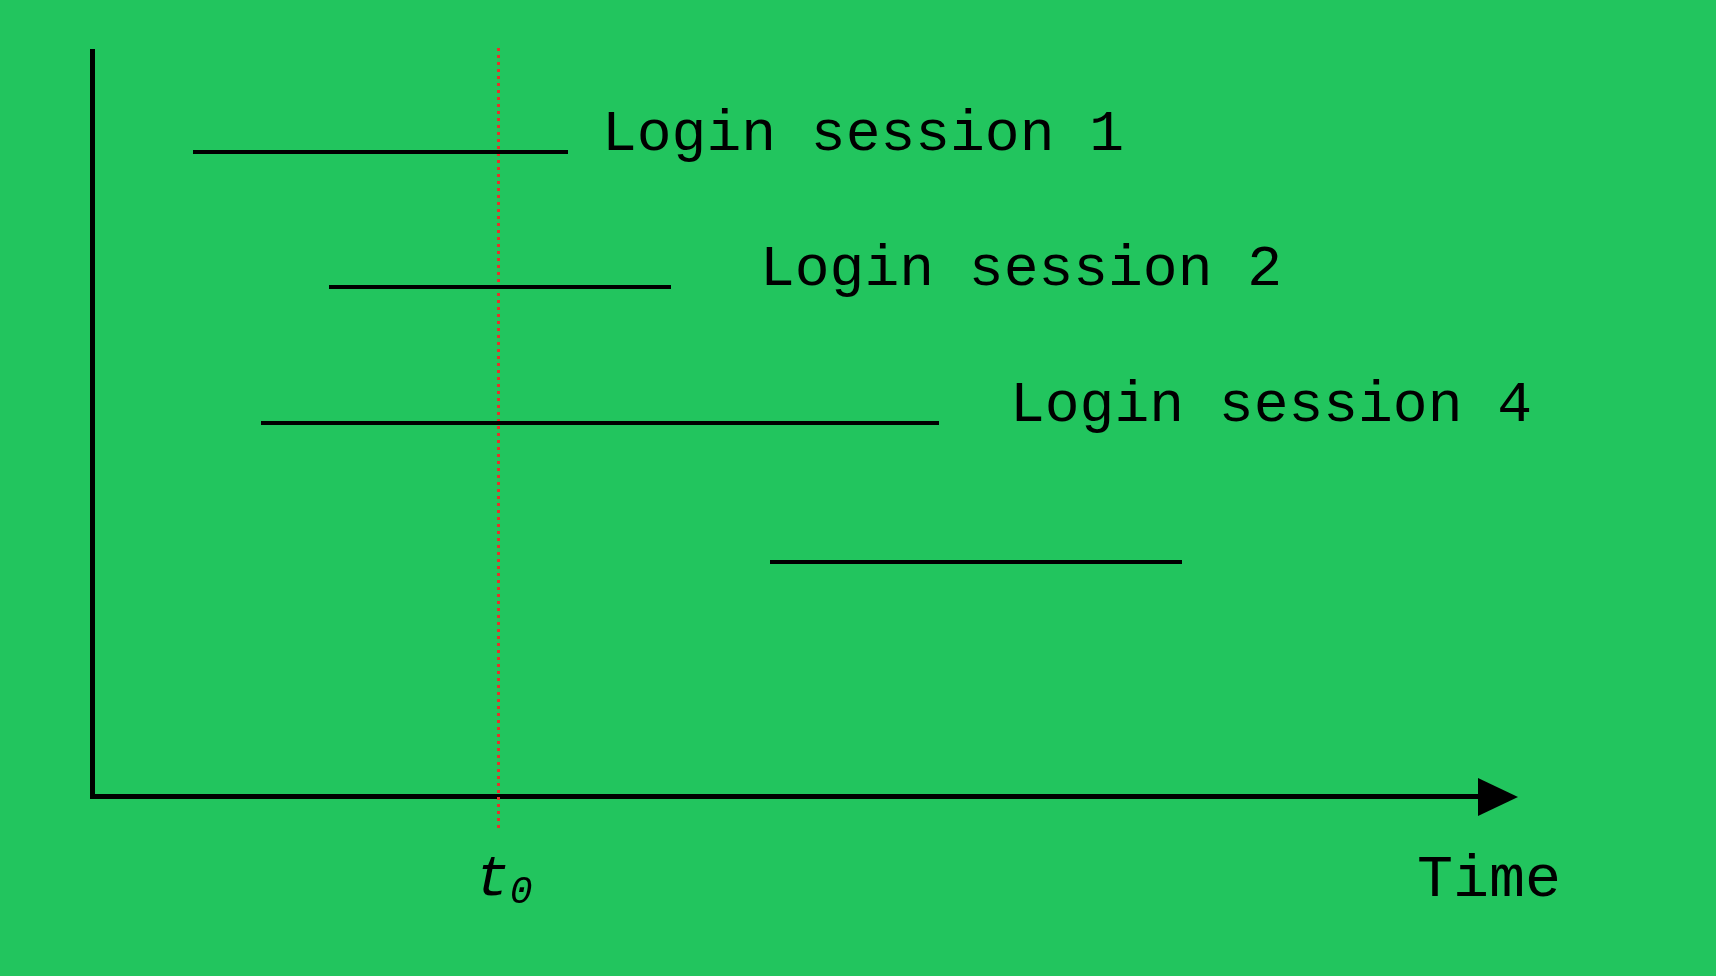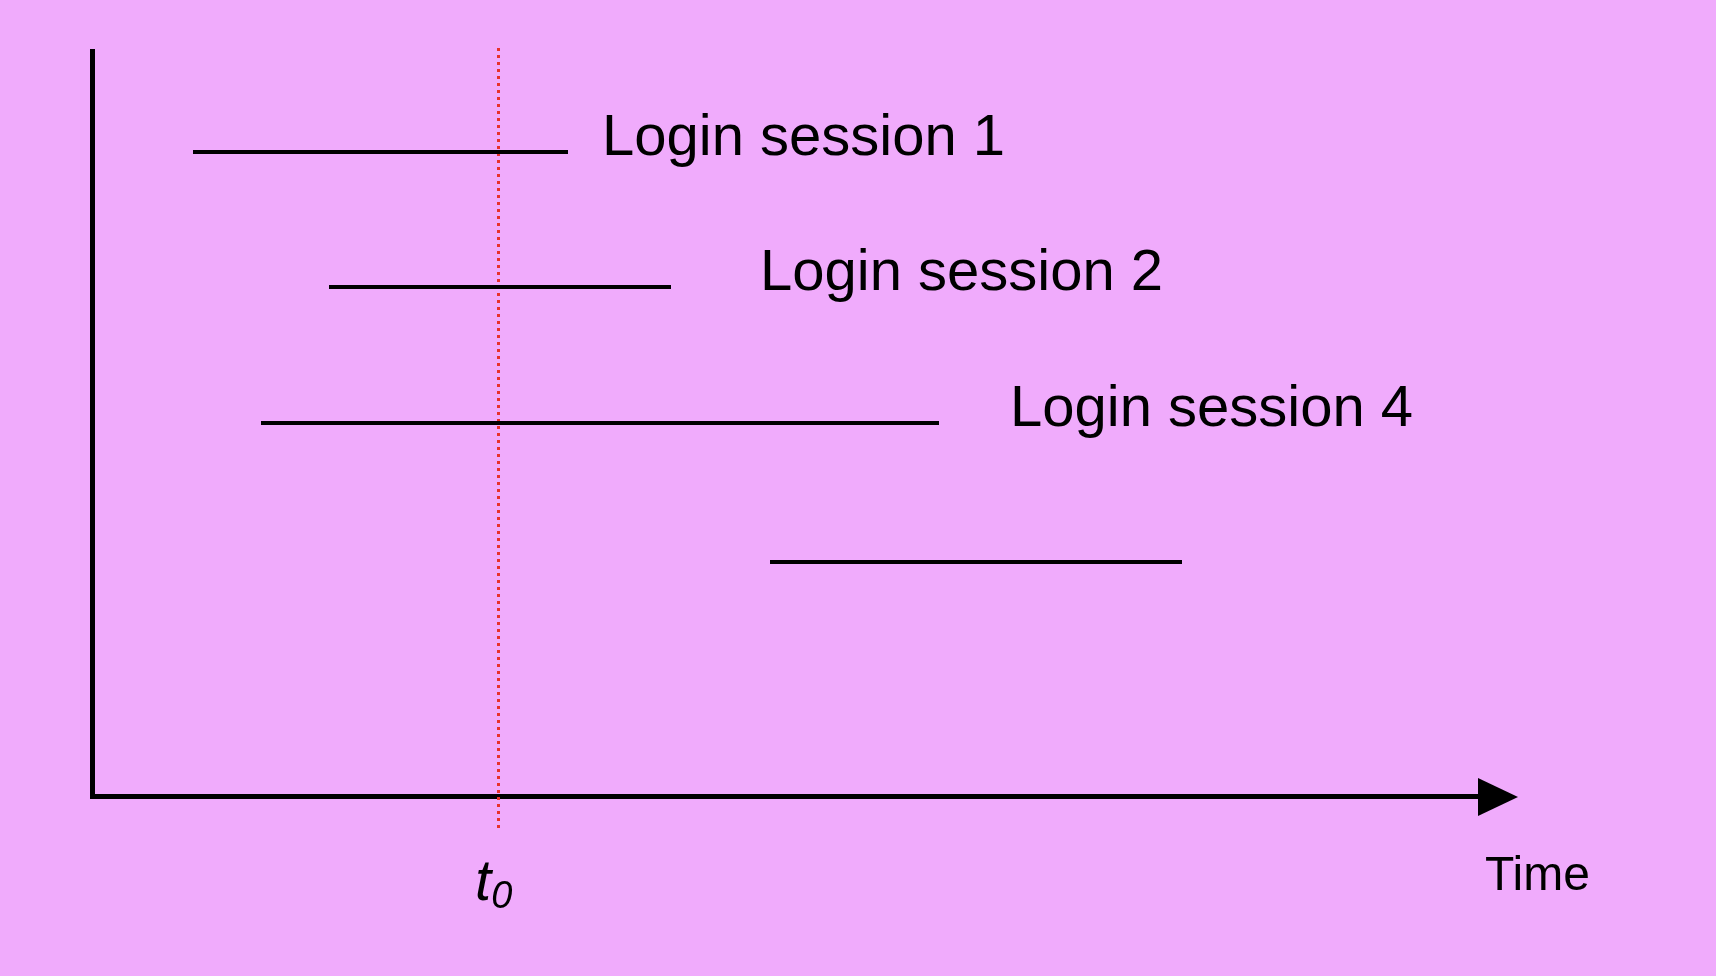--- a/index.html
+++ b/index.html
@@ -4,23 +4,23 @@
 <style>
   html, body {
     margin: 0;
     padding: 0;
     background: #ffffff;
   }
   .canvas {
     position: relative;
     width: 1716px;
     height: 976px;
-    background: #f0abfc;
+    background: #22c55e;
     overflow: hidden;
-    font-family: Liberation Sans, sans-serif;
+    font-family: Liberation Mono, monospace;
     color: #000000;
   }
   
   .y-axis {
     position: absolute;
     left: 90px;
     top: 49px;
     width: 5px;
     height: 750px;
     background: #000000;
@@ -85,23 +85,23 @@
     line-height: 1;
     font-style: italic;
   }
   .t0-label sub {
     font-size: 38px;
     line-height: 0;
     vertical-align: -0.22em;
   }
   .time-label {
     position: absolute;
-    left: 1485px;
+    left: 1417px;
     top: 850px;
-    font-size: 48px;
+    font-size: 60px;
     line-height: 1;
   }
 </style>
 </head>
 <body>
 
 <div class="canvas">
 
   <div class="y-axis"></div>
   <div class="x-axis"></div>

